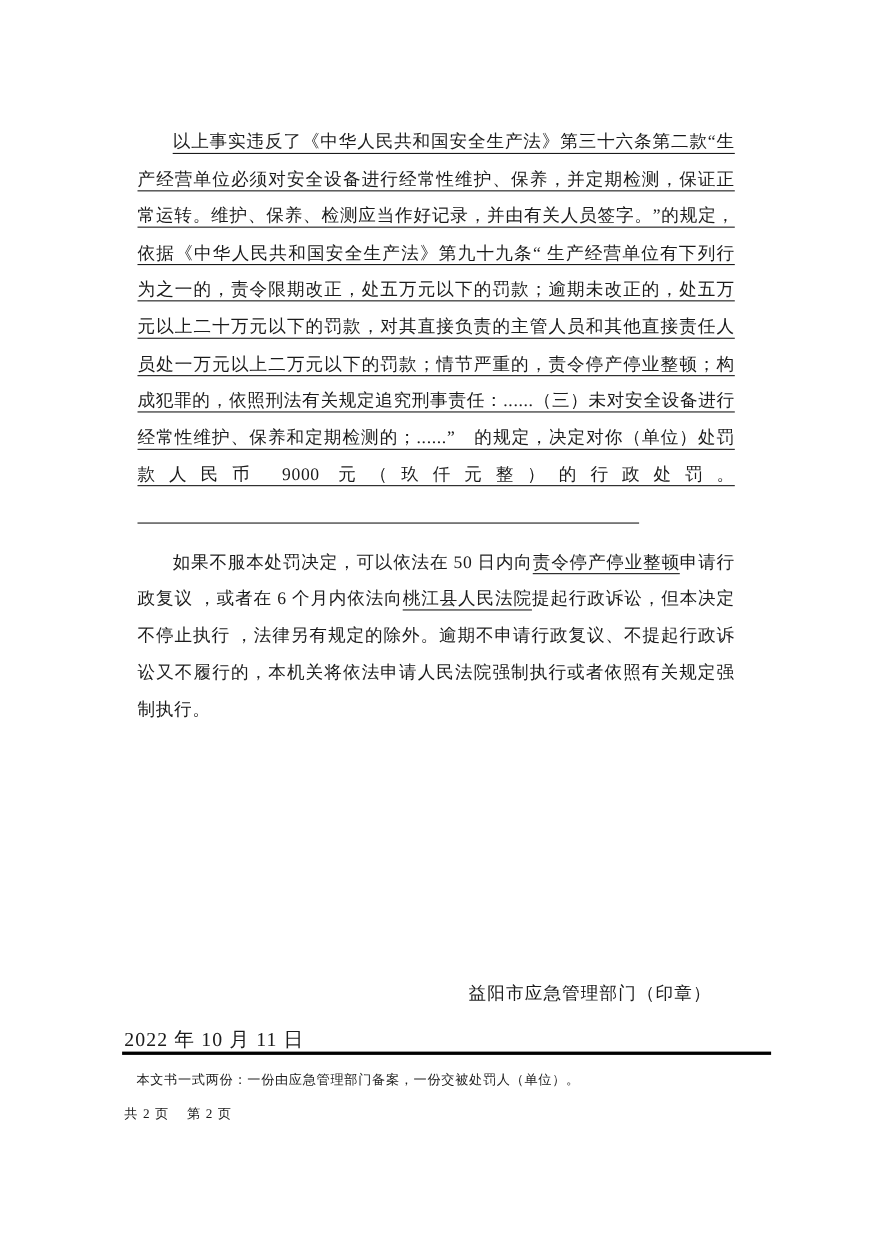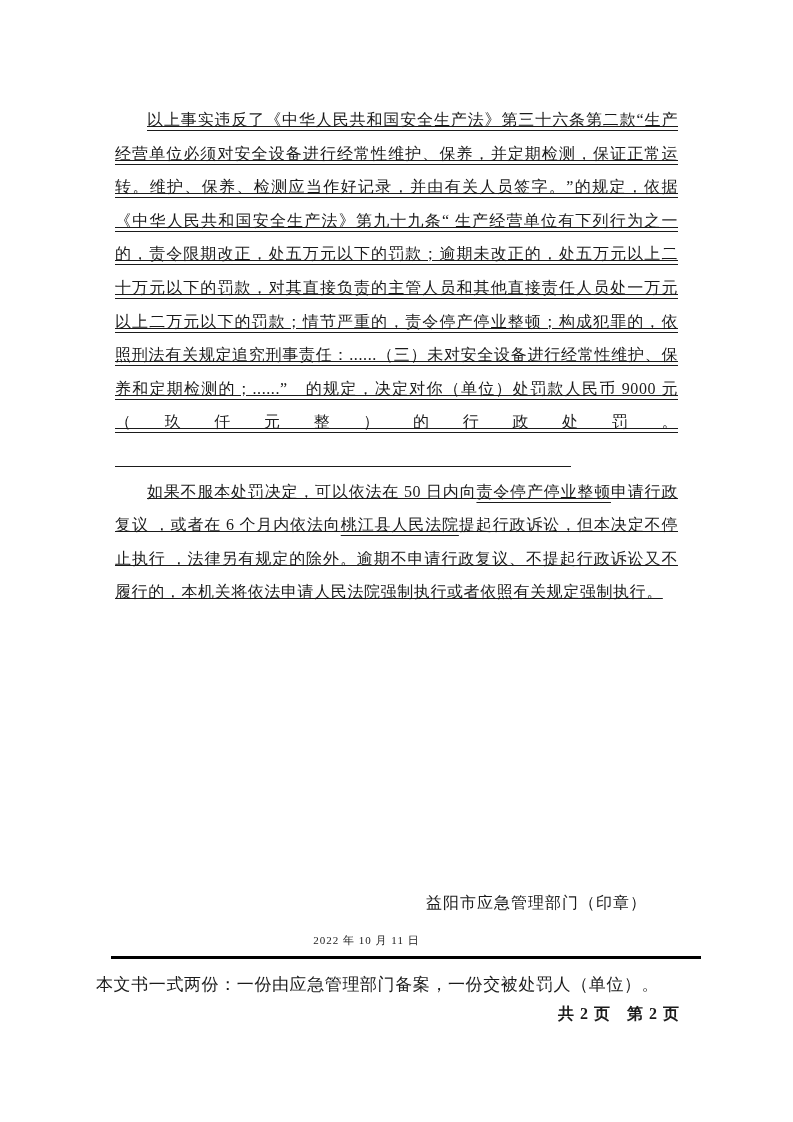--- a/index.html
+++ b/index.html
@@ -20,23 +20,22 @@
     position: absolute;
     left: 113px;
     top: 101px;
     width: 567px;
     font-size: 16px;
     letter-spacing: 0.6px;
     line-height: 33.6px;
     text-align: justify;
   }
   .para {
-    margin: 2px;
+    margin: 12px;
     text-indent: 2em;
-    text-decoration: underline;
   }
   
   .r-u {
     text-decoration: underline;
     text-decoration-thickness: 1px;
     text-underline-offset: 5px;
   }
   .r-b {
     font-weight: 700;
     font-family: "Liberation Sans", "DejaVu Sans", sans-serif;
@@ -59,51 +58,50 @@
     box-sizing: border-box;
     font-size: 16px;
     letter-spacing: 1px;
   }
   .signature-line .inner { padding-right: 33px; }
   .signature-date {
     position: absolute;
     left: 113px;
     top: 933px;
     width: 567px;
-    text-align: center;
+    text-align: left;
     box-sizing: border-box;
-    font-size: 11px;
+    font-size: 18px;
     letter-spacing: 1px;
   }
   .signature-date .inner { padding-right: 60px; }
   .footer-rule {
     position: absolute;
     left: 111px;
     top: 956px;
     width: 590px;
     height: 3px;
     background: #000000;
   }
   .footer-note {
     position: absolute;
-    left: 96px;
+    left: 124px;
     top: 973px;
     width: 600px;
-    font-size: 17px;
+    font-size: 12px;
     letter-spacing: 0.6px;
   }
   .page-indicator {
     position: absolute;
     left: 113px;
     top: 1004px;
     width: 567px;
-    text-align: right;
-    font-size: 16px;
+    text-align: left;
+    font-size: 12px;
     letter-spacing: 1px;
-    font-weight: bold;
   }
   .page-indicator .gap { display: inline-block; width: 16px; }
 </style>
 </head>
 <body>
 
 <div class="page">
 
   <div class="doc-body">
     <p class="para"><span class="r-u">以上事实违反了《中华人民共和国安全生产法》第三十六条第二款“生产经营单位必须对安全设备进行经常性维护、保养，并定期检测，保证正常运转。维护、保养、检测应当作好记录，并由有关人员签字。”的规定，依据《中华人民共和国安全生产法》第九十九条“ 生产经营单位有下列行为之一的，责令限期改正，处五万元以下的罚款；逾期未改正的，处五万元以上二十万元以下的罚款，对其直接负责的主管人员和其他直接责任人员处一万元以上二万元以下的罚款；情节严重的，责令停产停业整顿；构成犯罪的，依照刑法有关规定追究刑事责任：......（三）未对安全设备进行经常性维护、保养和定期检测的；......”　的规定，决定对你（单位）处罚款人民币 9000 元（玖仟元整）的行政处罚。</span><span class="r-fill"></span></p>

